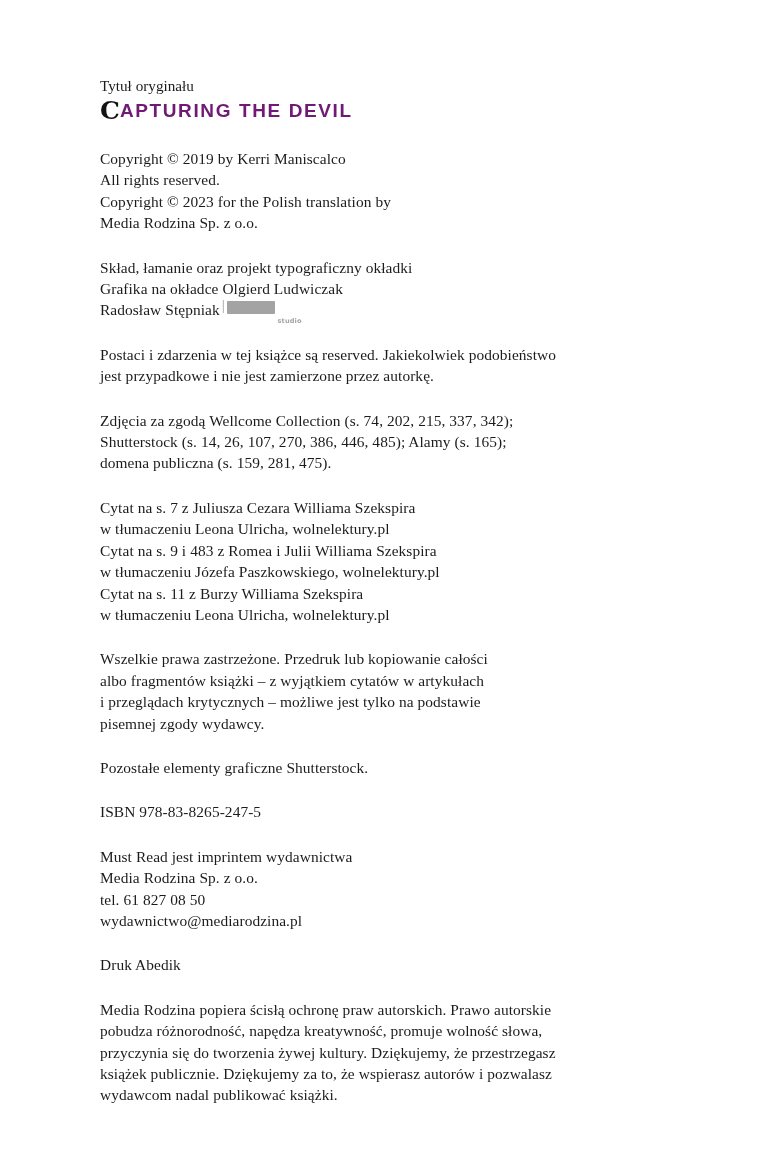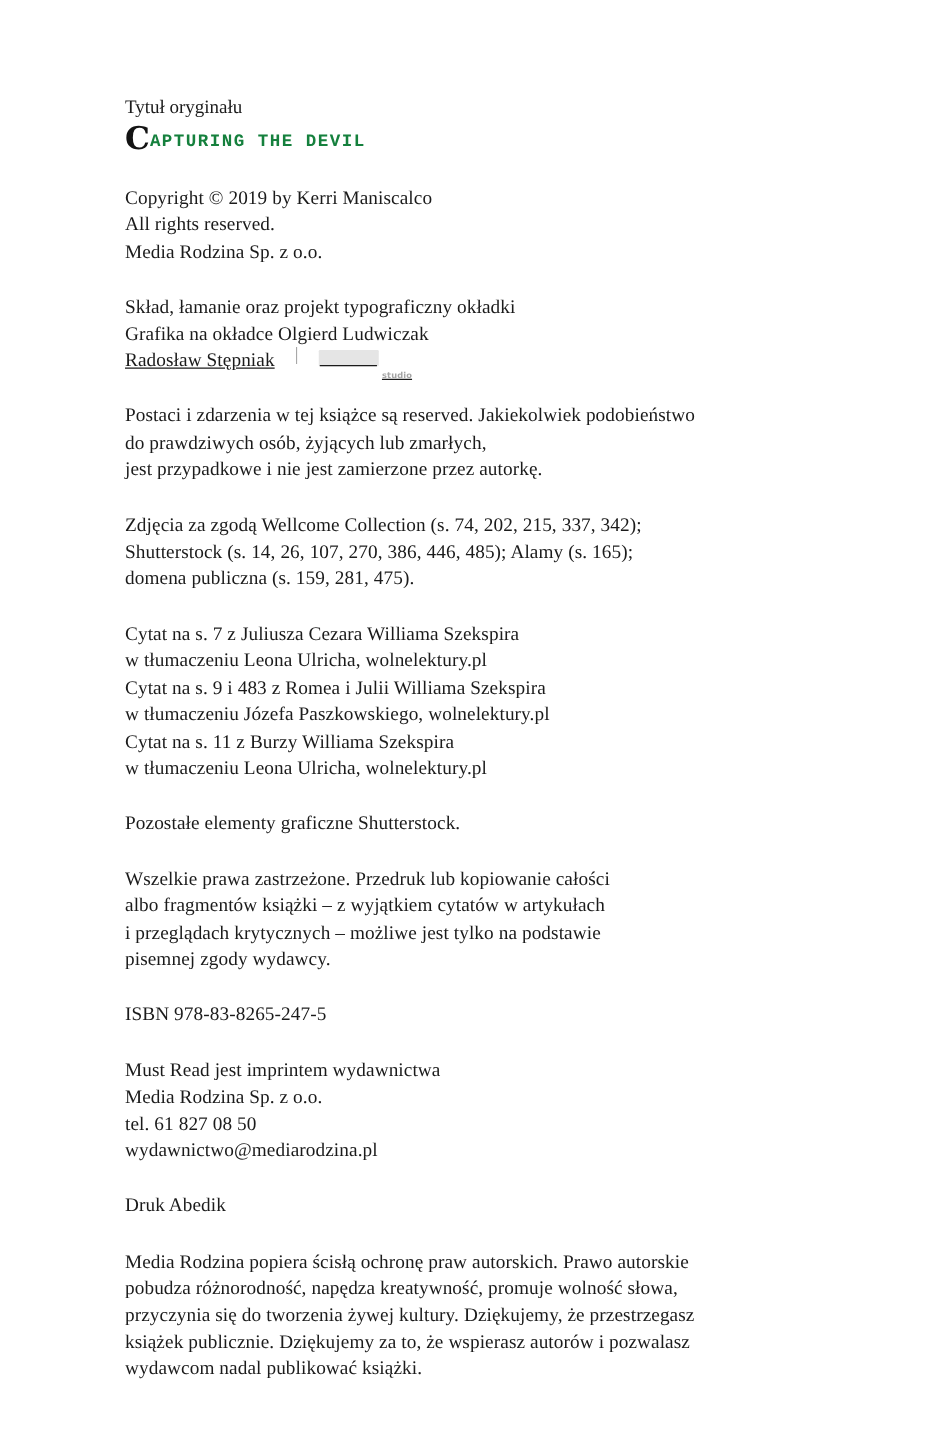--- a/index.html
+++ b/index.html
@@ -61,36 +61,35 @@
     font-size: 25px;
     font-weight: 700;
     line-height: 0.9;
     letter-spacing: 0;
     position: relative;
     top: 2px;
     margin-right: 0px;
     color: #131313;
   }
   .title-rest {
-    font-family: Liberation Mono, monospace;
-    font-size: 14px;
+    font-family: Liberation Sans, sans-serif;
+    font-size: 19px;
     font-weight: 700;
     letter-spacing: 0.085em;
     text-transform: uppercase;
-    color: #15803d;
+    color: #701a75;
   }
 
   .block-title { margin-bottom: 26px; }
 
   
   .credit-line-with-logo {
     display: flex;
     align-items: flex-start;
-    gap: 16px;
-    text-decoration: underline;
+    gap: 2px;
   }
   .logo-sep {
     color: #9a9a9a;
     font-size: 15px;
     line-height: 1;
     position: relative;
     top: -1px;
   }
   .studio-logo {
     display: inline-flex;
@@ -99,21 +98,21 @@
     position: relative;
     top: 1px;
     filter: blur(0.25px);
   }
   .studio-logo .mark {
     font-family: "DejaVu Sans", sans-serif;
     font-size: 12.5px;
     font-weight: 700;
     letter-spacing: 0.02em;
     color: #9b9b9b;
-    background: #e5e5e5;
+    background: #a3a3a3;
     color: transparent;
     
     padding: 0 1px;
     line-height: 13px;
     border-radius: 1px;
     box-shadow: 0 0 0 0 transparent;
   }
   .studio-logo .sub {
     font-family: "DejaVu Sans", sans-serif;
     font-size: 6.6px;
@@ -135,66 +134,66 @@
       <span class="orig-label">Tytuł oryginału</span>
       <span class="title-row">
         <span class="title-drop">C</span>
           <span class="title-rest">APTURING THE DEVIL</span>
       </span>
     </div>
 
     <div class="block gap-md">
       <span class="line">Copyright © 2019 by Kerri Maniscalco</span>
       <span class="line">All rights reserved.</span>
+      <span class="line">Copyright © 2023 for the Polish translation by</span>
       <span class="line">Media Rodzina Sp. z o.o.</span>
     </div>
 
     <div class="block gap-md">
       <span class="line">Skład, łamanie oraz projekt typograficzny okładki</span>
       <span class="line">Grafika na okładce Olgierd Ludwiczak</span>
       <span class="line credit-line-with-logo">
         <span>Radosław Stępniak</span>
         <span class="logo-sep">|</span>
         <span class="studio-logo">
           <span class="mark">GEOLY</span>
           <span class="sub">studio</span>
         </span>
       </span>
     </div>
 
     <div class="block gap-md">
       <span class="line">Postaci i zdarzenia w tej książce są reserved. Jakiekolwiek podobieństwo</span>
-      <span class="line">do prawdziwych osób, żyjących lub zmarłych,</span>
       <span class="line">jest przypadkowe i nie jest zamierzone przez autorkę.</span>
     </div>
 
     <div class="block gap-md">
       <span class="line">Zdjęcia za zgodą Wellcome Collection (s. 74, 202, 215, 337, 342);</span>
       <span class="line">Shutterstock (s. 14, 26, 107, 270, 386, 446, 485); Alamy (s. 165);</span>
       <span class="line">domena publiczna (s. 159, 281, 475).</span>
     </div>
 
     <div class="block gap-md">
       <span class="line">Cytat na s. 7 z Juliusza Cezara Williama Szekspira</span>
       <span class="line">w tłumaczeniu Leona Ulricha, wolnelektury.pl</span>
       <span class="line">Cytat na s. 9 i 483 z Romea i Julii Williama Szekspira</span>
       <span class="line">w tłumaczeniu Józefa Paszkowskiego, wolnelektury.pl</span>
       <span class="line">Cytat na s. 11 z Burzy Williama Szekspira</span>
       <span class="line">w tłumaczeniu Leona Ulricha, wolnelektury.pl</span>
     </div>
 
     <div class="block gap-md">
-      <span class="line">Pozostałe elementy graficzne Shutterstock.</span>
-    </div>
-
-    <div class="block gap-md">
       <span class="line">Wszelkie prawa zastrzeżone. Przedruk lub kopiowanie całości</span>
       <span class="line">albo fragmentów książki – z wyjątkiem cytatów w artykułach</span>
       <span class="line">i przeglądach krytycznych – możliwe jest tylko na podstawie</span>
       <span class="line">pisemnej zgody wydawcy.</span>
+    </div>
+
+    <div class="block gap-md">
+      <span class="line">Pozostałe elementy graficzne Shutterstock.</span>
     </div>
 
     <div class="block gap-md">
       <span class="line">ISBN 978-83-8265-247-5</span>
     </div>
 
     <div class="block gap-md">
       <span class="line">Must Read jest imprintem wydawnictwa</span>
       <span class="line">Media Rodzina Sp. z o.o.</span>
       <span class="line">tel. 61 827 08 50</span>

